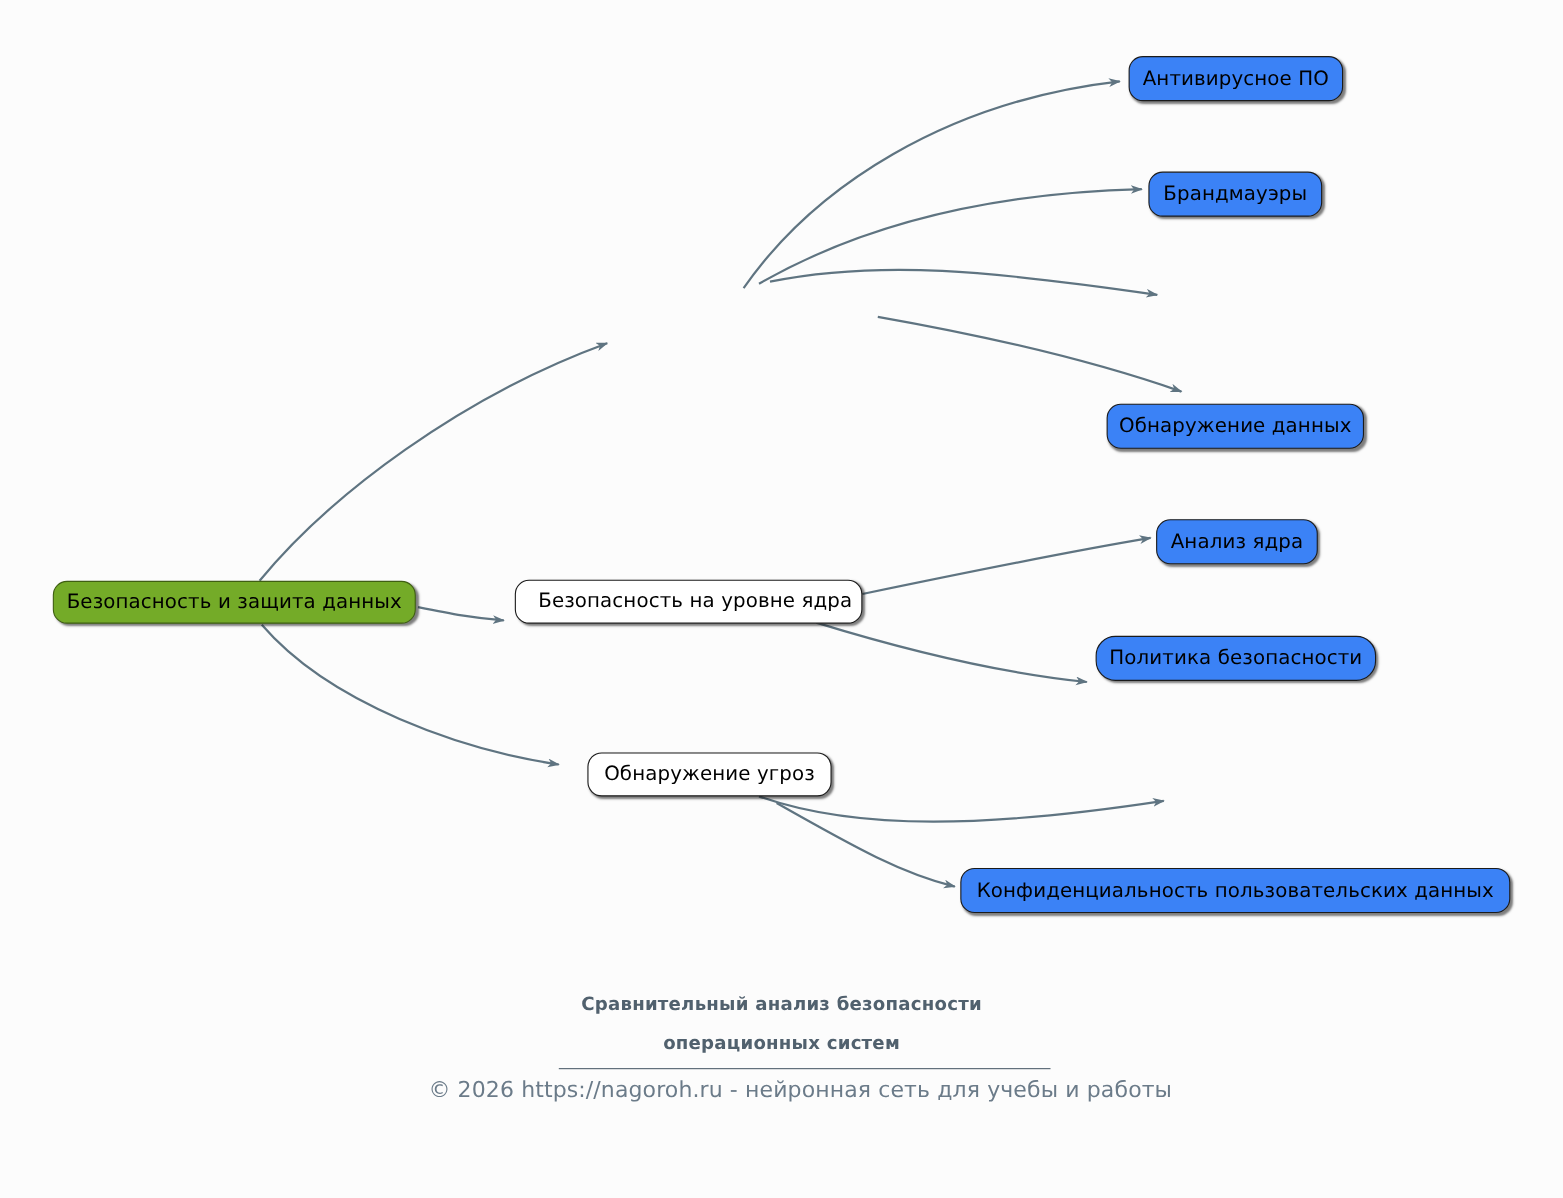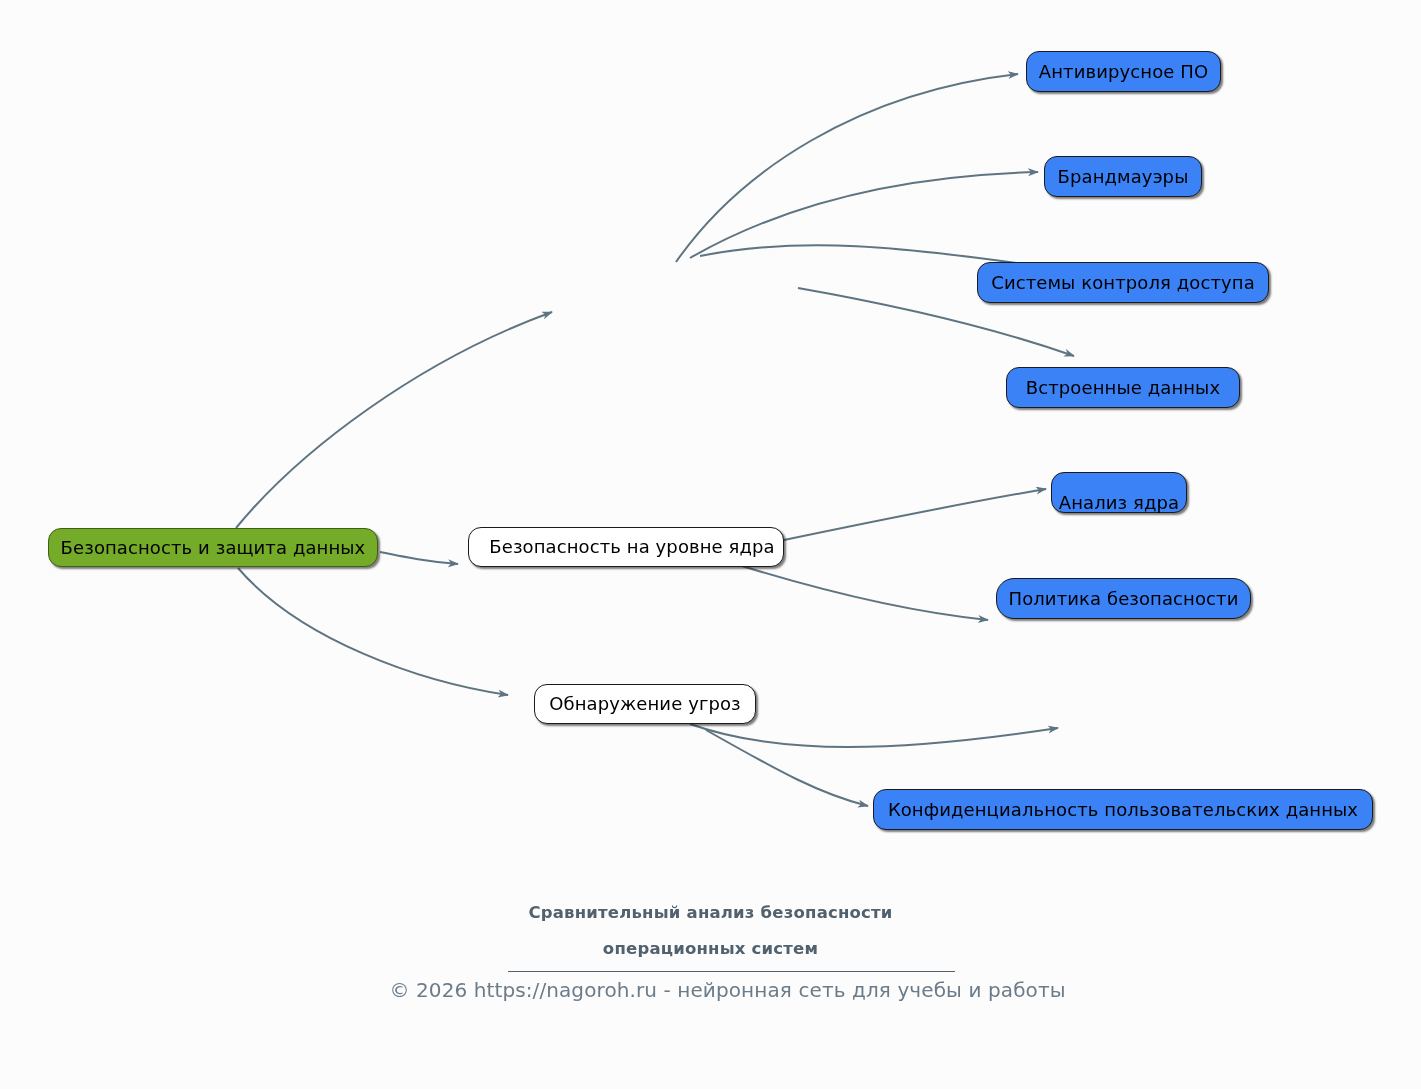--- a/index.html
+++ b/index.html
@@ -127,29 +127,26 @@
   </div>
 
   <div class="node node-leaf" style="left:1026px; top:51px; width:195px; height:41px;">
     <span>Антивирусное ПО</span>
   </div>
 
   <div class="node node-leaf" style="left:1044px; top:156px; width:158px; height:41px;">
     <span>Брандмауэры</span>
   </div>
 
-  <div class="node node-leaf" style="left:977px; top:262px; width:292px; height:41px;">
-    <span>Системы контроля доступа</span>
+
+  <div class="node node-leaf" style="left:1006px; top:367px; width:234px; height:41px;">
+    <span>Обнаружение данных</span>
   </div>
 
-  <div class="node node-leaf" style="left:1006px; top:367px; width:234px; height:41px;">
-    <span>Встроенные данных</span>
-  </div>
-
-  <div class="node node-leaf" style="left:1051px; top:472px; width:136px; height:41px;align-items:flex-end;">
+  <div class="node node-leaf" style="left:1051px; top:472px; width:147px; height:41px;">
     <span>Анализ ядра</span>
   </div>
 
   <div class="node node-leaf" style="left:996px; top:578px; width:255px; height:41px;border-radius:18px;">
     <span>Политика безопасности</span>
   </div>
 
 
   <div class="node node-leaf" style="left:873px; top:789px; width:500px; height:41px;">
     <span>Конфиденциальность пользовательских данных</span>

